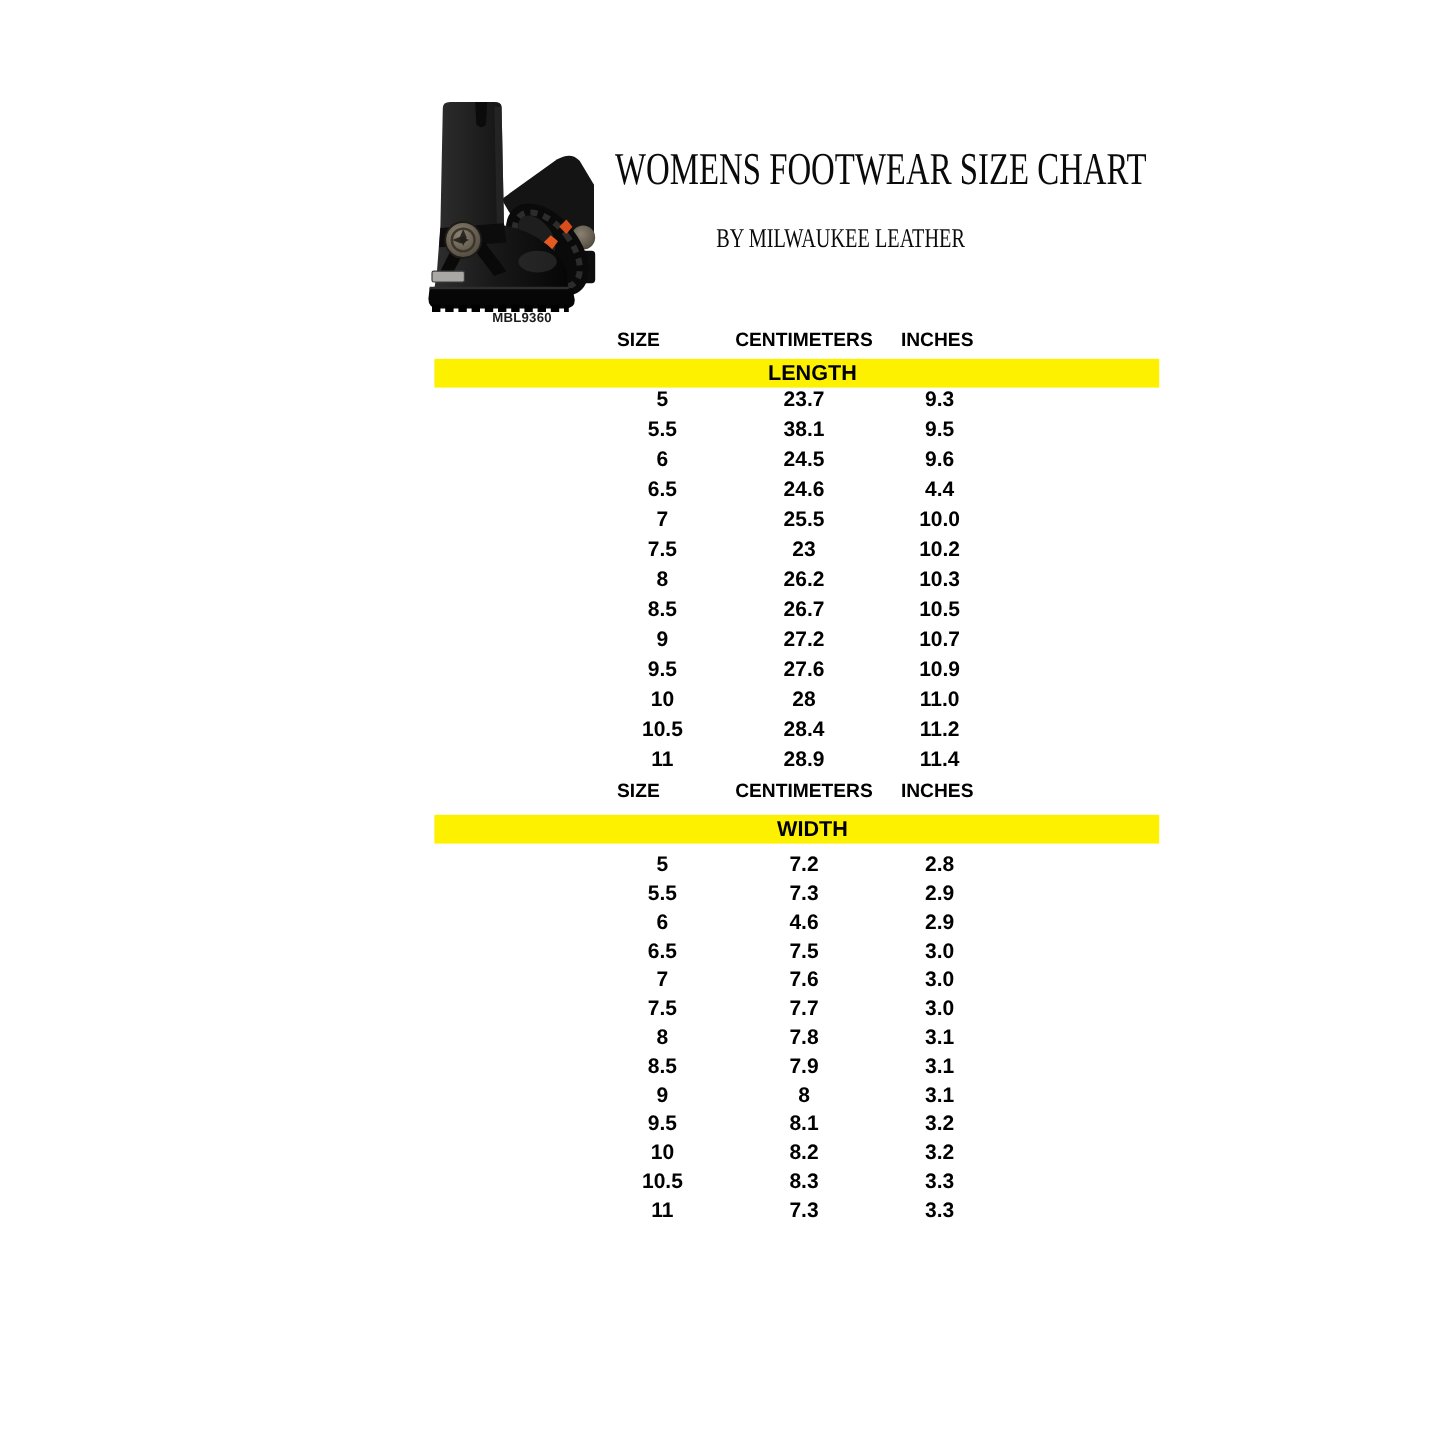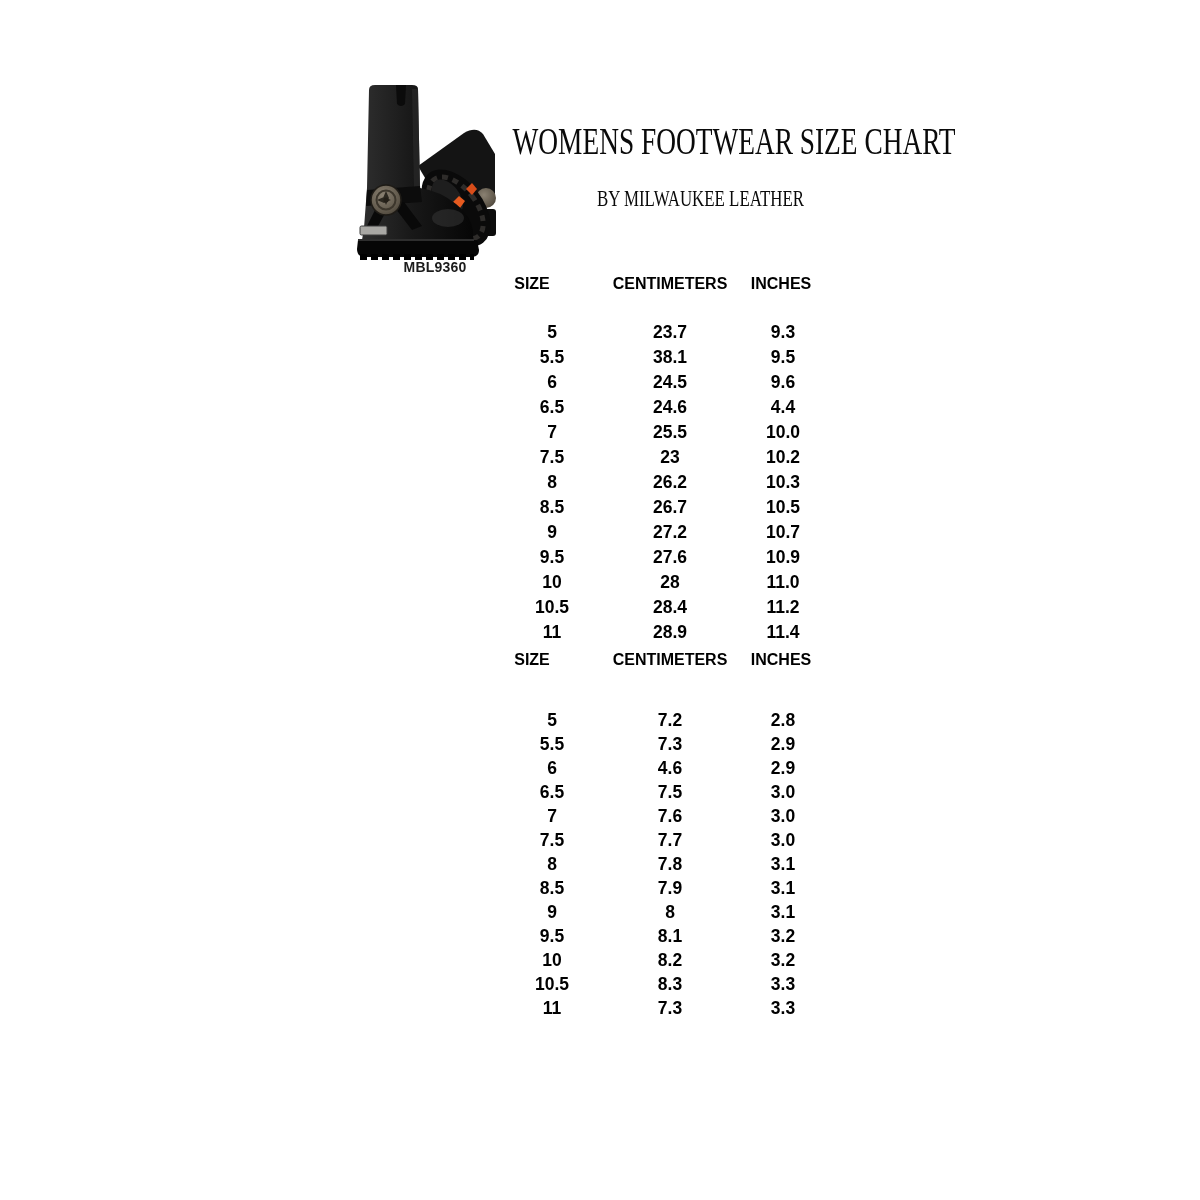--- a/index.html
+++ b/index.html
@@ -17,21 +17,21 @@
   .subtitle{
     position:absolute;top:186px;left:418px;width:565px;text-align:center;
     font-family:"Liberation Serif",serif;font-size:22.5px;line-height:26px;
     color:#0a0a0a;white-space:nowrap;
     transform:scaleX(0.75);transform-origin:center;
   }
   
   .photo{position:absolute;left:352px;top:78px;width:145px;height:182px;}
   .photo-caption{
     position:absolute;left:357px;top:259px;width:156px;text-align:center;
-    font-size:14px;font-weight:600;color:#1c1c1c;letter-spacing:0.2px;
+    font-size:11px;font-weight:600;color:#1c1c1c;letter-spacing:0.2px;
   }
   
   .thead,.trow{
     position:relative;display:grid;grid-template-columns:110px 126px 100px;
     padding-left:135px;width:469px;
   }
   .thead span,.trow span{display:block;text-align:center;font-weight:bold;}
   .thead{position:absolute;left:362px;font-size:16px;line-height:24px;}
   .thead .h1{transform:translateX(-20px);}
   .thead .h3{transform:translateX(-2px);}
@@ -102,20 +102,21 @@
   <div class="photo-caption">MBL9360</div>
 
   <div class="title">WOMENS FOOTWEAR SIZE CHART</div>
   <div class="subtitle">BY MILWAUKEE LEATHER</div>
 
   <div class="thead thead-1">
     <span class="h1">SIZE</span>
     <span class="h2">CENTIMETERS</span>
     <span class="h3">INCHES</span>
   </div>
+  <div class="band band-1" style="background: rgb(253, 241, 0);">LENGTH</div>
   <div class="rows rows-1">
       <div class="trow">
       <span>5</span>
       <span>23.7</span>
       <span>9.3</span>
     </div>
       <div class="trow">
       <span>5.5</span>
       <span>38.1</span>
       <span>9.5</span>
@@ -175,20 +176,21 @@
       <span>28.9</span>
       <span>11.4</span>
     </div>
     </div>
 
   <div class="thead thead-2">
     <span class="h1">SIZE</span>
     <span class="h2">CENTIMETERS</span>
     <span class="h3">INCHES</span>
   </div>
+  <div class="band band-2" style="background: rgb(253, 241, 0);">WIDTH</div>
   <div class="rows rows-2">
       <div class="trow">
       <span>5</span>
       <span>7.2</span>
       <span>2.8</span>
     </div>
       <div class="trow">
       <span>5.5</span>
       <span>7.3</span>
       <span>2.9</span>

